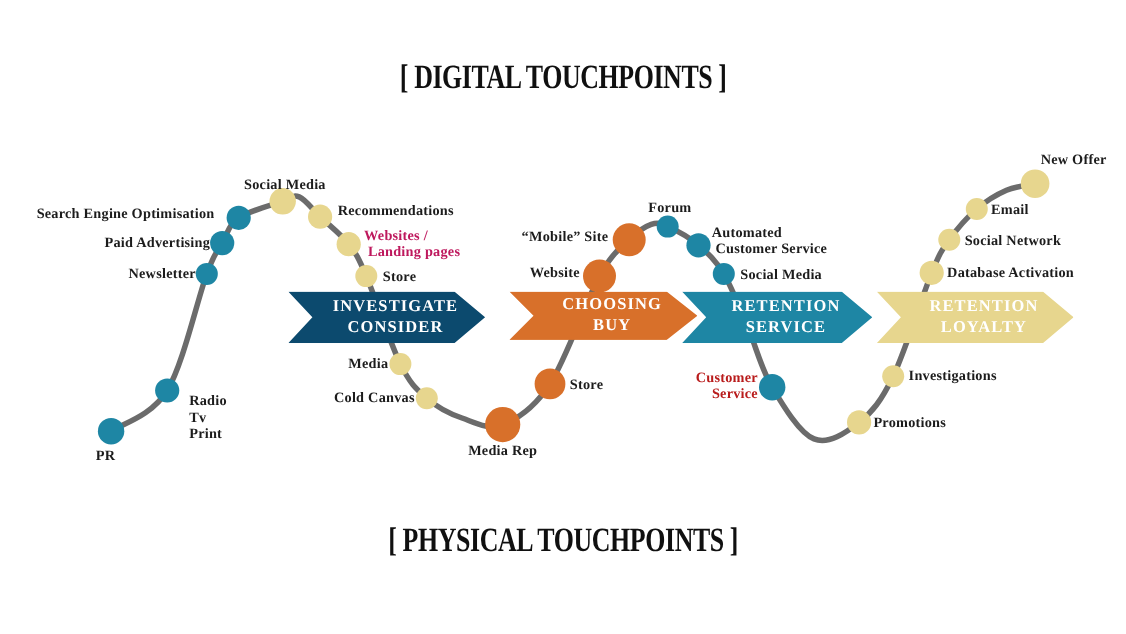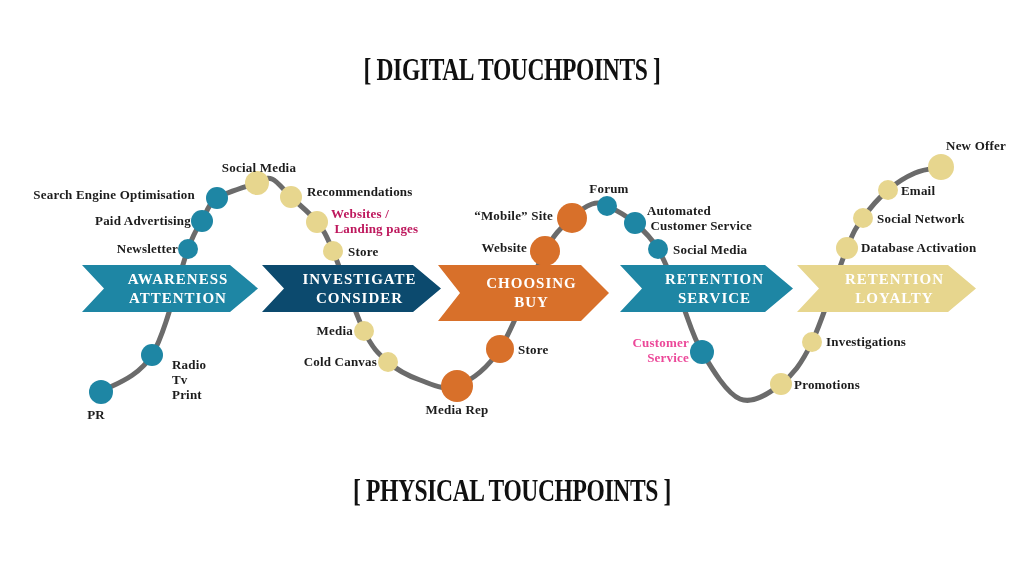--- a/index.html
+++ b/index.html
@@ -64,29 +64,25 @@
         <circle cx="781" cy="384" r="11" fill="#e7d68e"></circle>
         <circle cx="812" cy="342" r="10" fill="#e7d68e"></circle>
         <circle cx="847" cy="248" r="11" fill="#e7d68e"></circle>
         <circle cx="863" cy="218" r="10" fill="#e7d68e"></circle>
         <circle cx="888" cy="190" r="10" fill="#e7d68e"></circle>
         <circle cx="941" cy="167" r="13" fill="#e7d68e"></circle>
       </g>
   </svg>
 
   <div class="layer">
-      <div class="banner" style="left: 82px; top: 265px; width: 176px; height: 47px; background: rgb(30, 134, 164);">
-        <div class="banner-line" style="color: rgb(255, 255, 255);">AWARENESS</div>
-        <div class="banner-line" style="color: rgb(255, 255, 255);">ATTENTION</div>
-      </div>
       <div class="banner" style="left: 262px; top: 265px; width: 179px; height: 47px; background: #0c4a6e;">
         <div class="banner-line" style="color: rgb(255, 255, 255);">INVESTIGATE</div>
         <div class="banner-line" style="color: rgb(255, 255, 255);">CONSIDER</div>
       </div>
-      <div class="banner" style="left: 438px; top: 265px; width: 171px; height: 56px; background: rgb(216, 112, 42);">
+      <div class="banner" style="left: 463px; top: 265px; width: 171px; height: 44px; background: rgb(216, 112, 42);">
         <div class="banner-line" style="color: rgb(255, 255, 255);">CHOOSING</div>
         <div class="banner-line" style="color: rgb(255, 255, 255);">BUY</div>
       </div>
       <div class="banner" style="left: 620px; top: 265px; width: 173px; height: 47px; background: rgb(30, 134, 164);">
         <div class="banner-line" style="color: rgb(255, 255, 255);">RETENTION</div>
         <div class="banner-line" style="color: rgb(255, 255, 255);">SERVICE</div>
       </div>
       <div class="banner" style="left: 797px; top: 265px; width: 179px; height: 47px; background: rgb(231, 214, 142);">
         <div class="banner-line" style="color: rgb(255, 255, 255);">RETENTION</div>
         <div class="banner-line" style="color: rgb(255, 255, 255);">LOYALTY</div>
@@ -104,21 +100,21 @@
       <div class="tp-label al-left" style="left: 348px; top: 251px; color: rgb(28, 28, 28);"><div>Store</div></div>
       <div class="tp-label al-right" style="left: 353px; top: 330px; color: rgb(28, 28, 28); text-align: right;"><div>Media</div></div>
       <div class="tp-label al-right" style="left: 377px; top: 361px; color: rgb(28, 28, 28);"><div>Cold Canvas</div></div>
       <div class="tp-label al-center" style="left: 457px; top: 409px; color: rgb(28, 28, 28);"><div>Media Rep</div></div>
       <div class="tp-label al-left" style="left: 518px; top: 349px; color: rgb(28, 28, 28);"><div>Store</div></div>
       <div class="tp-label al-right" style="left: 527px; top: 247px; color: rgb(28, 28, 28);"><div>Website</div></div>
       <div class="tp-label al-right" style="left: 553px; top: 215px; color: rgb(28, 28, 28);"><div>“Mobile” Site</div></div>
       <div class="tp-label al-center" style="left: 609px; top: 188px; color: rgb(28, 28, 28);"><div>Forum</div></div>
       <div class="tp-label al-left" style="left: 647px; top: 218px; color: rgb(28, 28, 28);"><div>Automated</div><div> Customer Service</div></div>
       <div class="tp-label al-left" style="left: 673px; top: 249px; color: rgb(28, 28, 28);"><div>Social Media</div></div>
-      <div class="tp-label al-right" style="left: 689px; top: 350px; color: #ec4899;"><div>Customer</div><div>Service</div></div>
+      <div class="tp-label al-right" style="left: 689px; top: 350px; color: #b91c1c;"><div>Customer</div><div>Service</div></div>
       <div class="tp-label al-left" style="left: 794px; top: 384px; color: rgb(28, 28, 28);"><div>Promotions</div></div>
       <div class="tp-label al-left" style="left: 826px; top: 341px; color: rgb(28, 28, 28);"><div>Investigations</div></div>
       <div class="tp-label al-left" style="left: 861px; top: 247px; color: rgb(28, 28, 28);"><div>Database Activation</div></div>
       <div class="tp-label al-left" style="left: 877px; top: 218px; color: rgb(28, 28, 28);"><div>Social Network</div></div>
       <div class="tp-label al-left" style="left: 901px; top: 190px; color: rgb(28, 28, 28);"><div>Email</div></div>
       <div class="tp-label al-center" style="left: 940px; top: 145px; color: rgb(28, 28, 28); margin-left: 36px;"><div>New Offer</div></div>
     </div>
 
   <div class="title title-bottom">[ PHYSICAL TOUCHPOINTS ]</div>
 </div>

